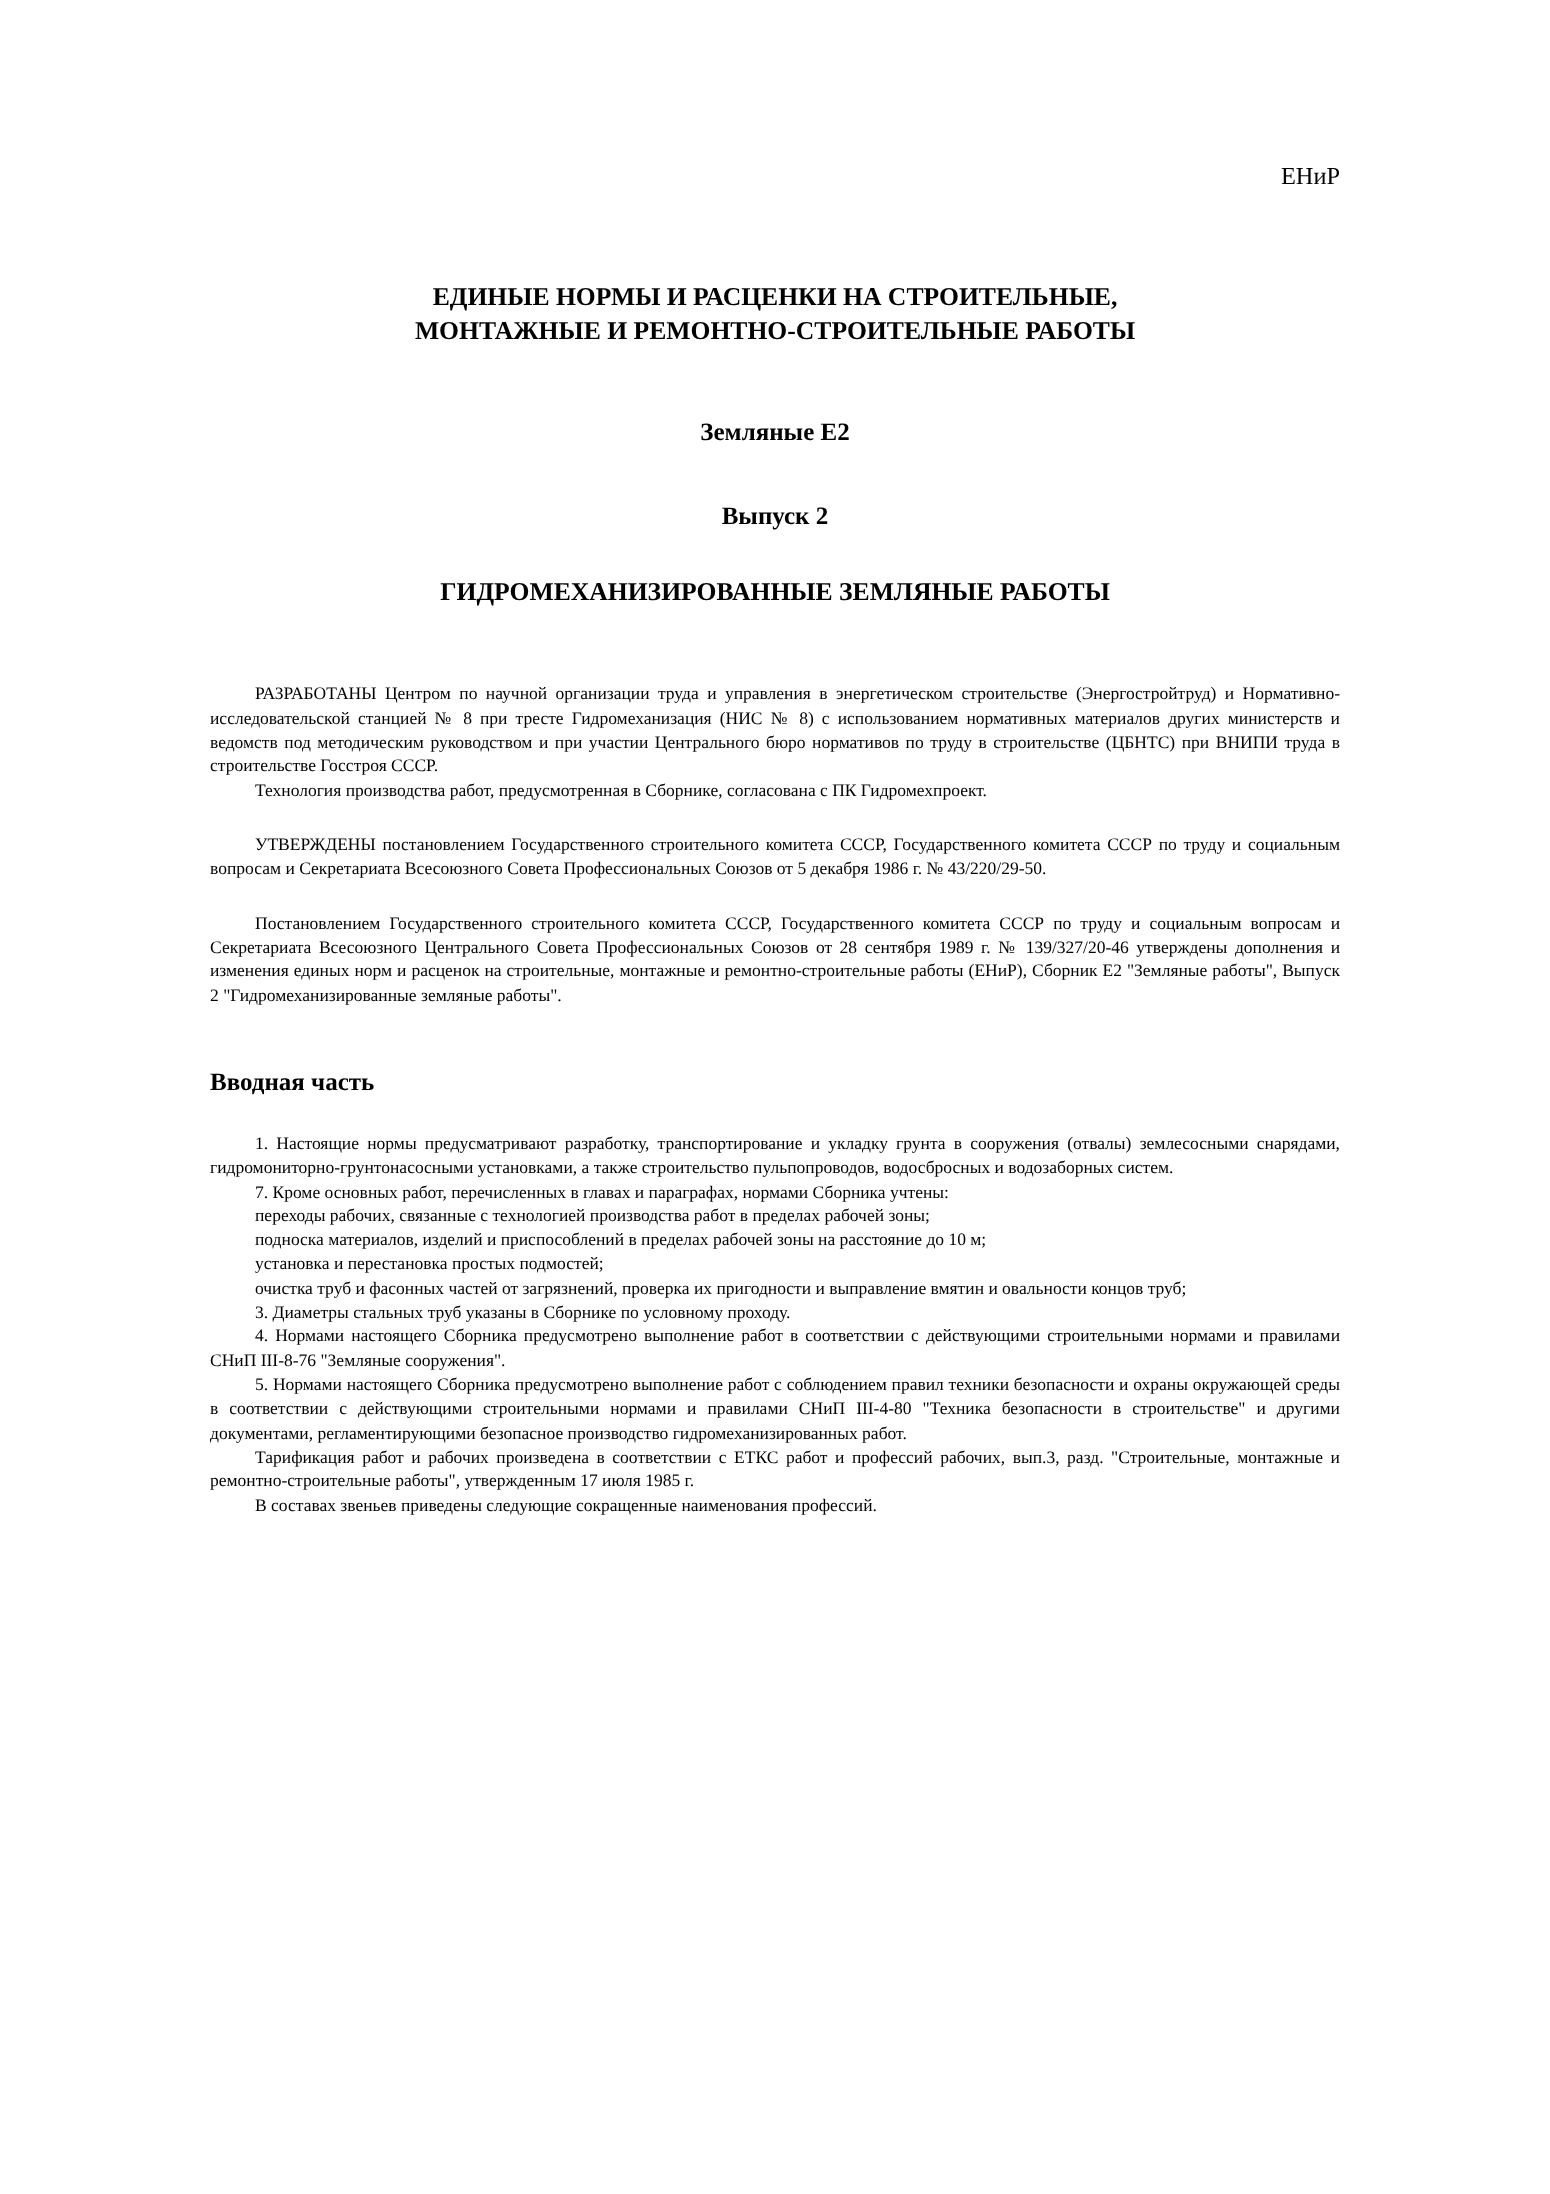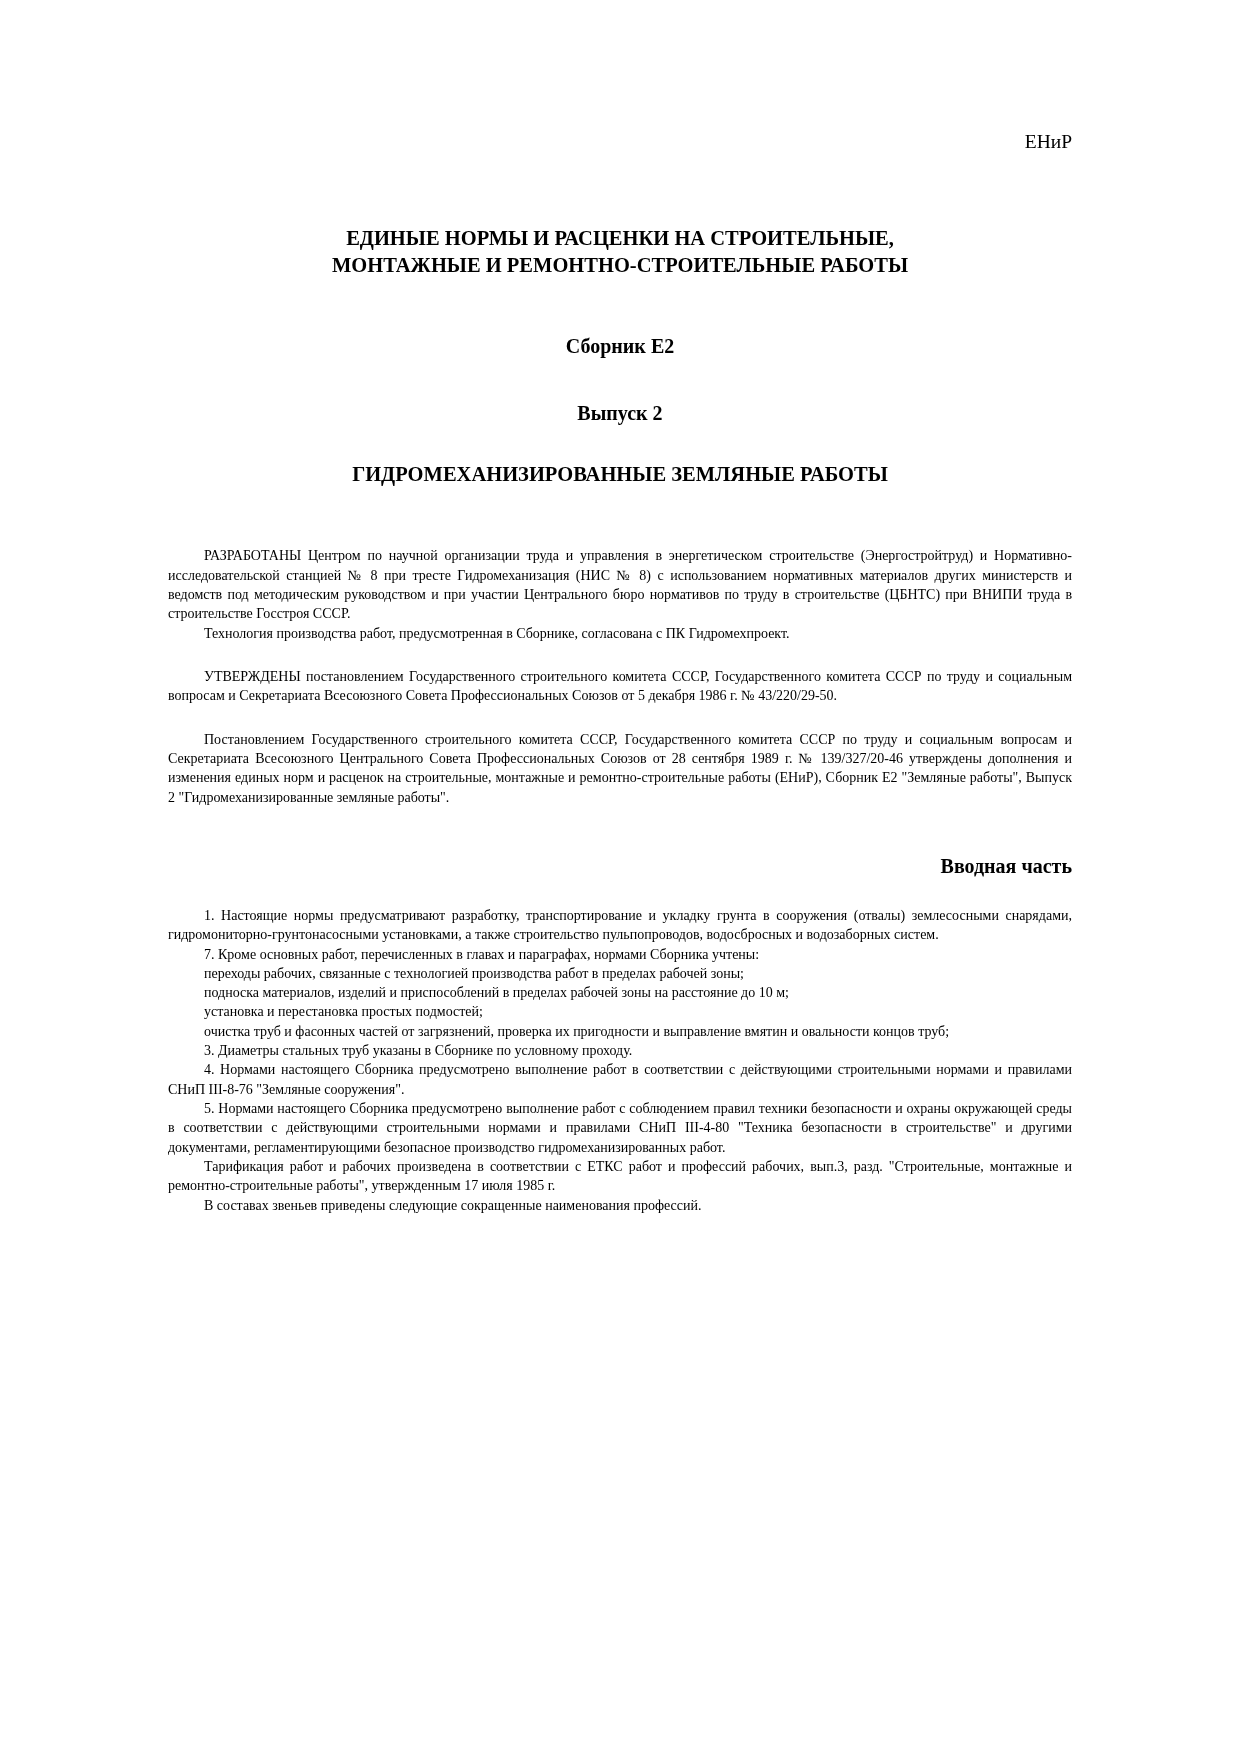--- a/index.html
+++ b/index.html
@@ -62,42 +62,42 @@
     font-size: 14px;
     line-height: 1.38;
     text-align: justify;
     text-indent: 36px;
     margin: 0;
   }
   p.gap-before {
     margin-top: 24px;
   }
   .intro-heading {
-    text-align: right;
+    text-align: left;
     font-weight: bold;
     font-size: 20px;
     margin: 48px 0 28px 0;
   }
   .block {
     margin-bottom: 0;
   }
 </style>
 </head>
 <body>
 
 <div class="page">
 
   <div class="header-right">ЕНиР</div>
 
   <div class="doc-title">
     <div>ЕДИНЫЕ НОРМЫ И РАСЦЕНКИ НА СТРОИТЕЛЬНЫЕ,</div>
     <div>МОНТАЖНЫЕ И РЕМОНТНО-СТРОИТЕЛЬНЫЕ РАБОТЫ</div>
   </div>
 
-  <div class="collection-line">Сборник Е2</div>
+  <div class="collection-line">Земляные Е2</div>
   <div class="issue-line">Выпуск 2</div>
   <div class="subject-line">ГИДРОМЕХАНИЗИРОВАННЫЕ ЗЕМЛЯНЫЕ РАБОТЫ</div>
 
   <div class="block">
     <p class="body">РАЗРАБОТАНЫ Центром по научной организации труда и управления в энергетическом строительстве (Энергостройтруд) и Нормативно-исследовательской станцией № 8 при тресте Гидромеханизация (НИС № 8) с использованием нормативных материалов других министерств и ведомств под методическим руководством и при участии Центрального бюро нормативов по труду в строительстве (ЦБНТС) при ВНИПИ труда в строительстве Госстроя СССР.</p>
     <p class="body">Технология производства работ, предусмотренная в Сборнике, согласована с ПК Гидромехпроект.</p>
     <p class="body gap-before">УТВЕРЖДЕНЫ постановлением Государственного строительного комитета СССР, Государственного комитета СССР по труду и социальным вопросам и Секретариата Всесоюзного Совета Профессиональных Союзов от 5 декабря 1986 г. № 43/220/29-50.</p>
     <p class="body gap-before">Постановлением Государственного строительного комитета СССР, Государственного комитета СССР по труду и социальным вопросам и Секретариата Всесоюзного Центрального Совета Профессиональных Союзов от 28 сентября 1989 г. № 139/327/20-46 утверждены дополнения и изменения единых норм и расценок на строительные, монтажные и ремонтно-строительные работы (ЕНиР), Сборник Е2 "Земляные работы", Выпуск 2 "Гидромеханизированные земляные работы".</p>
   </div>
 

